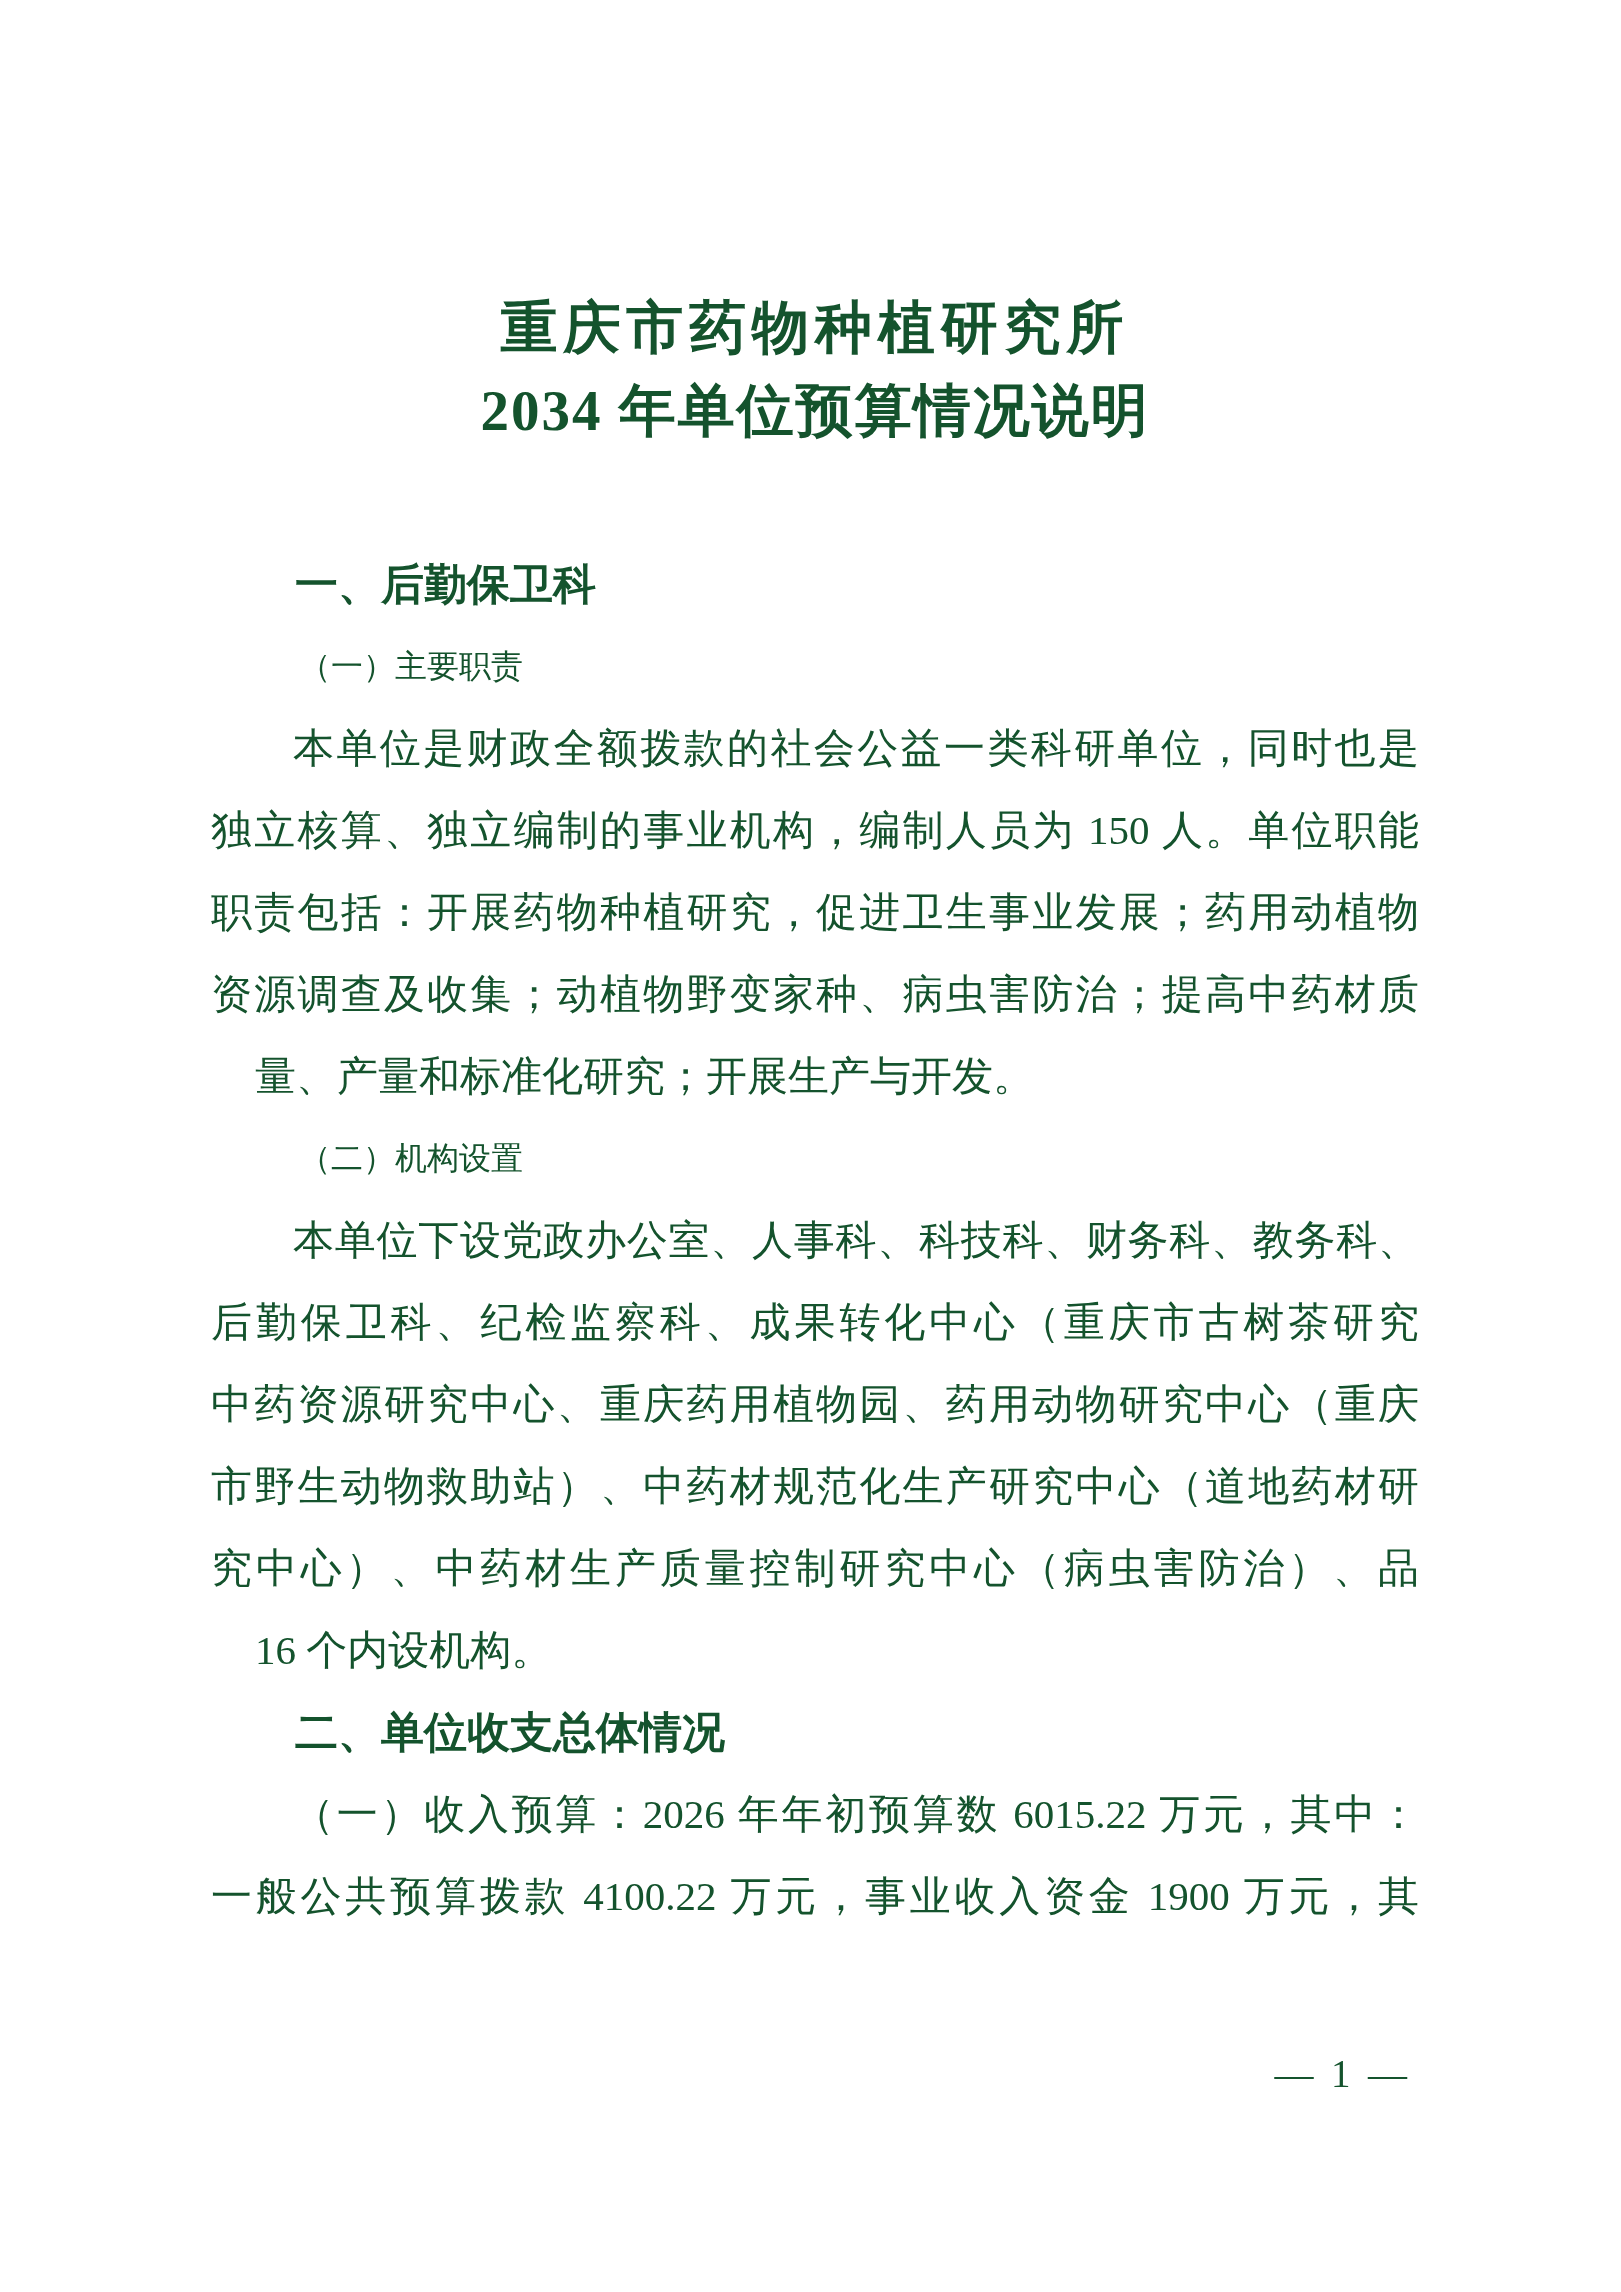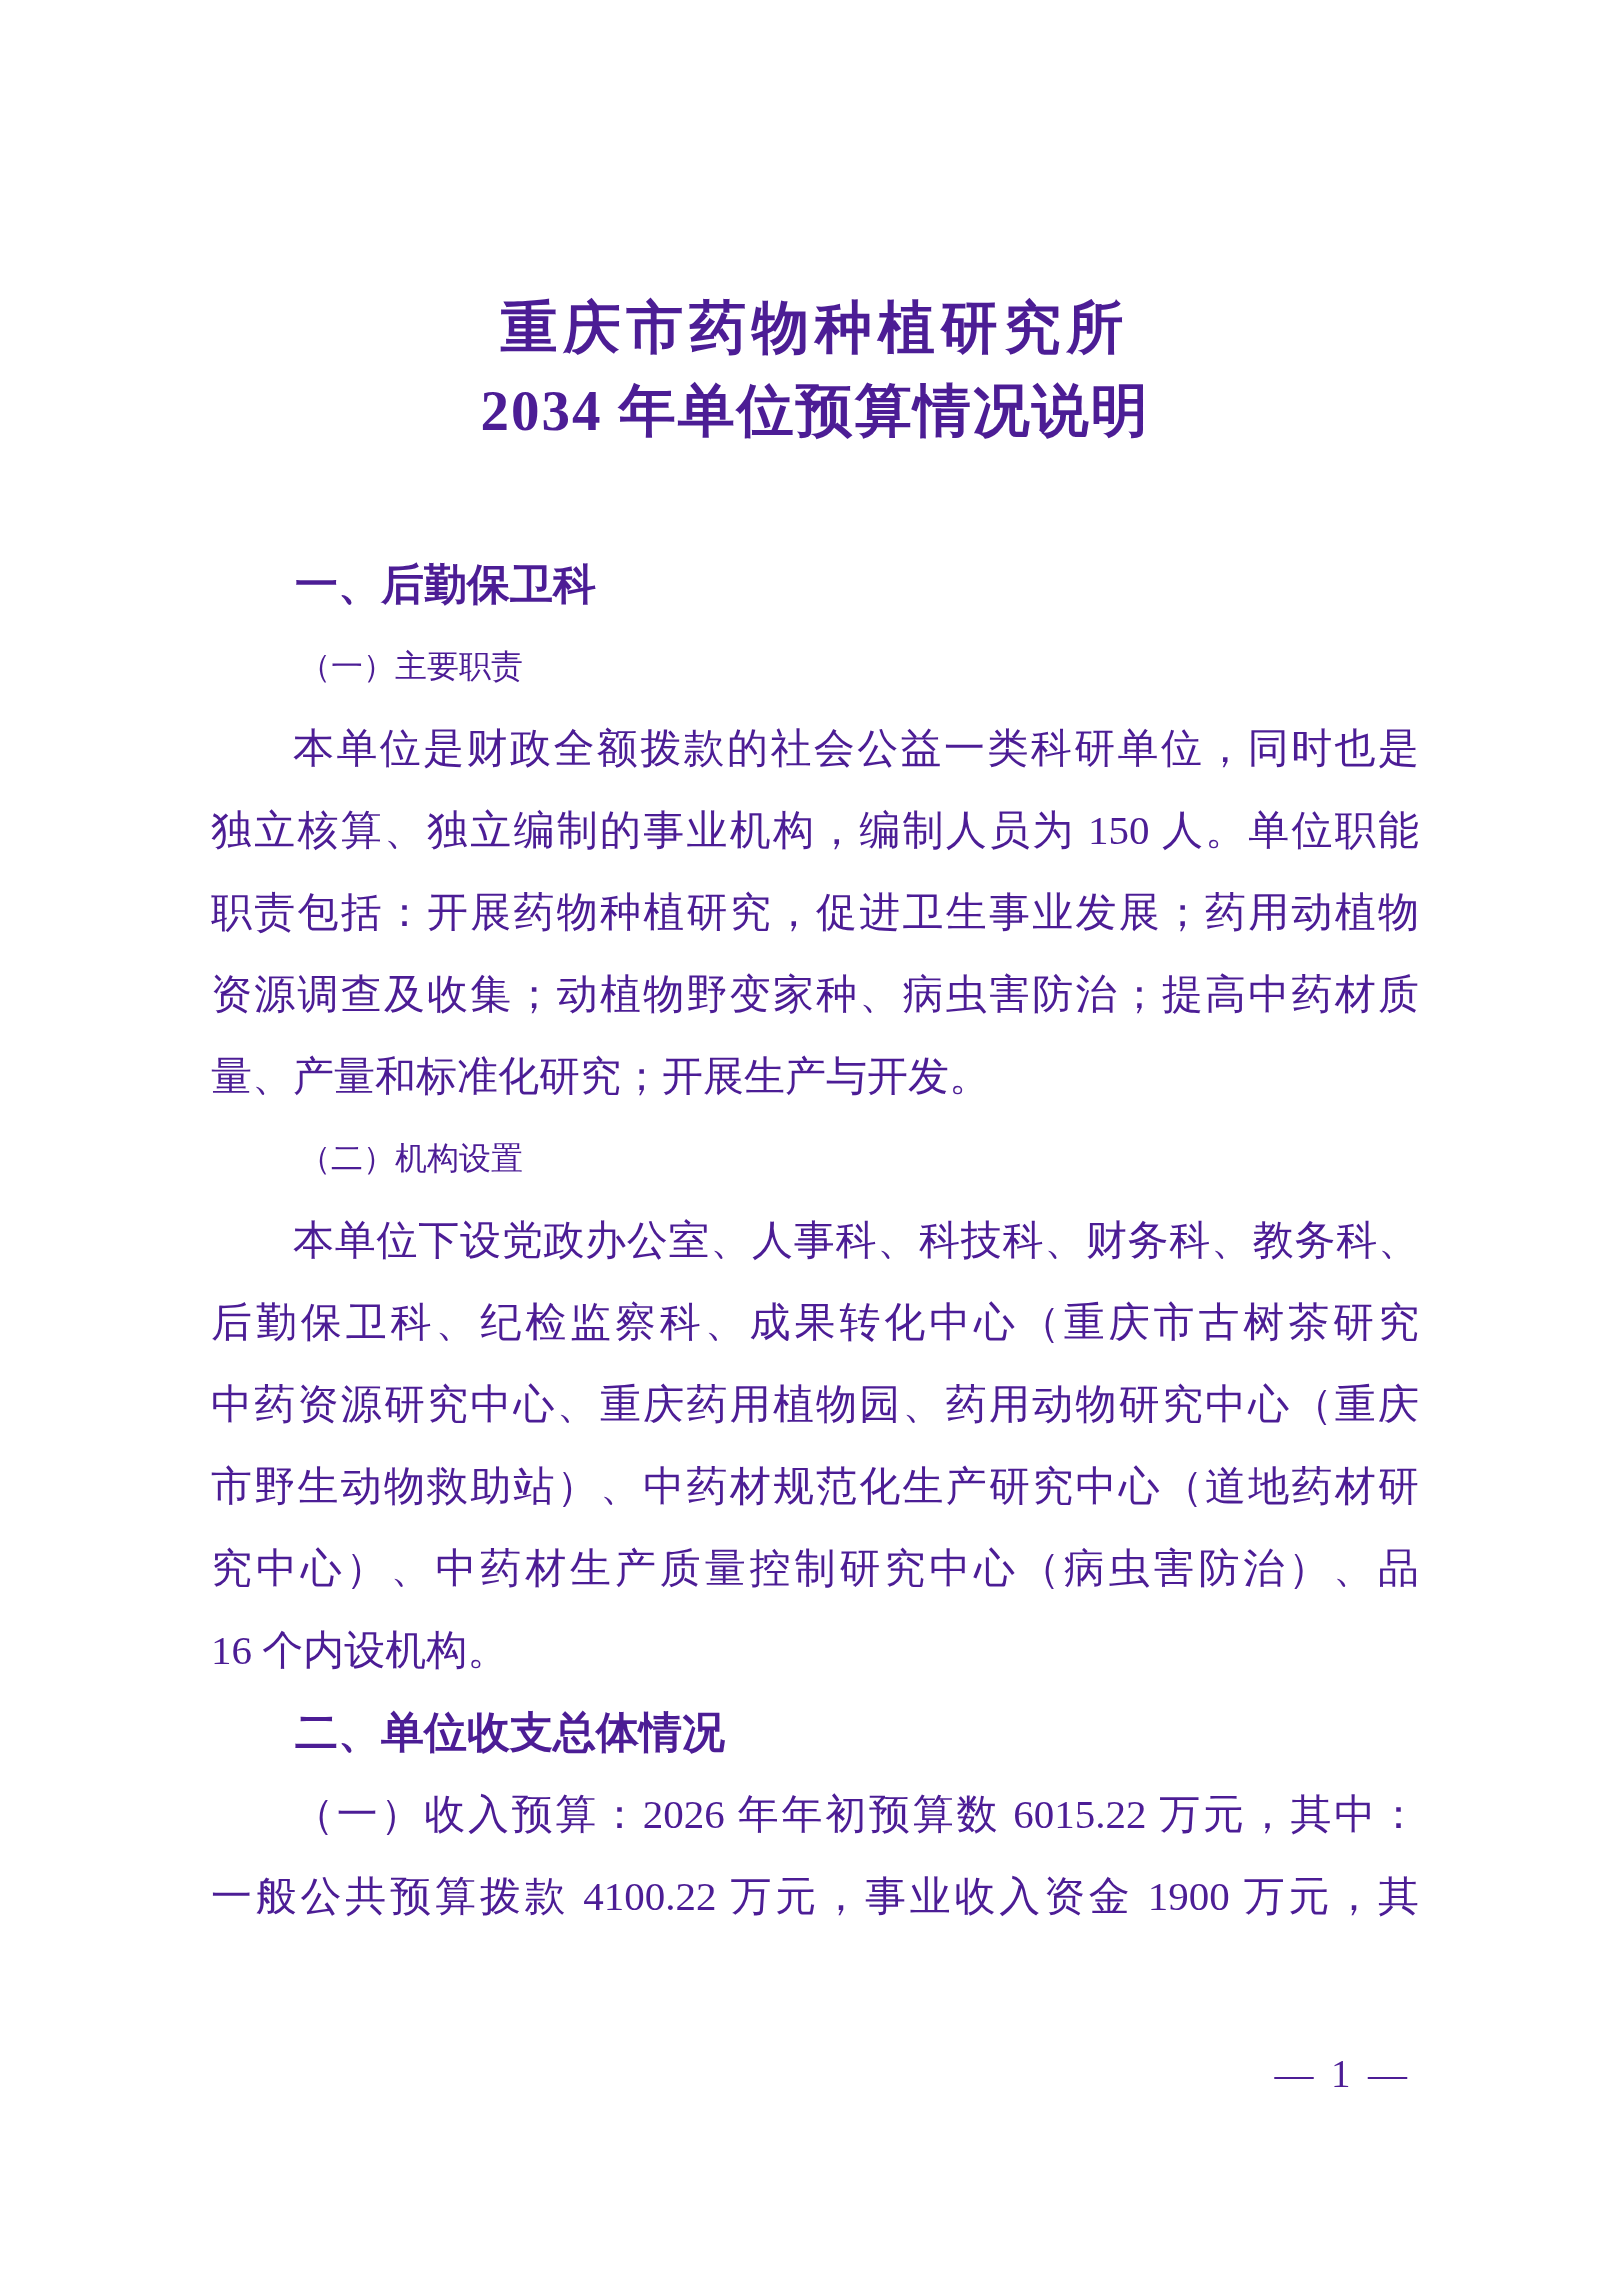--- a/index.html
+++ b/index.html
@@ -5,21 +5,21 @@
   html, body {
     margin: 0;
     padding: 0;
     background: #ffffff;
   }
   .page {
     position: relative;
     width: 1621px;
     height: 2293px;
     background: #ffffff;
-    color: #4c1d95;
+    color: #14532d;
     font-family: "Liberation Serif", "DejaVu Serif", serif;
     overflow: hidden;
   }
   .content {
     position: absolute;
     left: 211px;
     top: 0;
     width: 1208px;
   }
   .title-block {
@@ -38,20 +38,21 @@
   }
   .line {
     height: 82px;
     overflow: hidden;
     text-align: justify;
     text-align-last: justify;
     white-space: normal;
   }
   .line.lastline {
     text-align-last: left;
+    margin-left: 44px;
   }
   .line.indent {
     text-indent: 82px;
   }
   .line.h1 {
     font-family: "Liberation Sans", "DejaVu Sans", sans-serif;
     font-weight: bold;
     font-size: 43px;
     text-indent: 84px;
     text-align-last: left;

